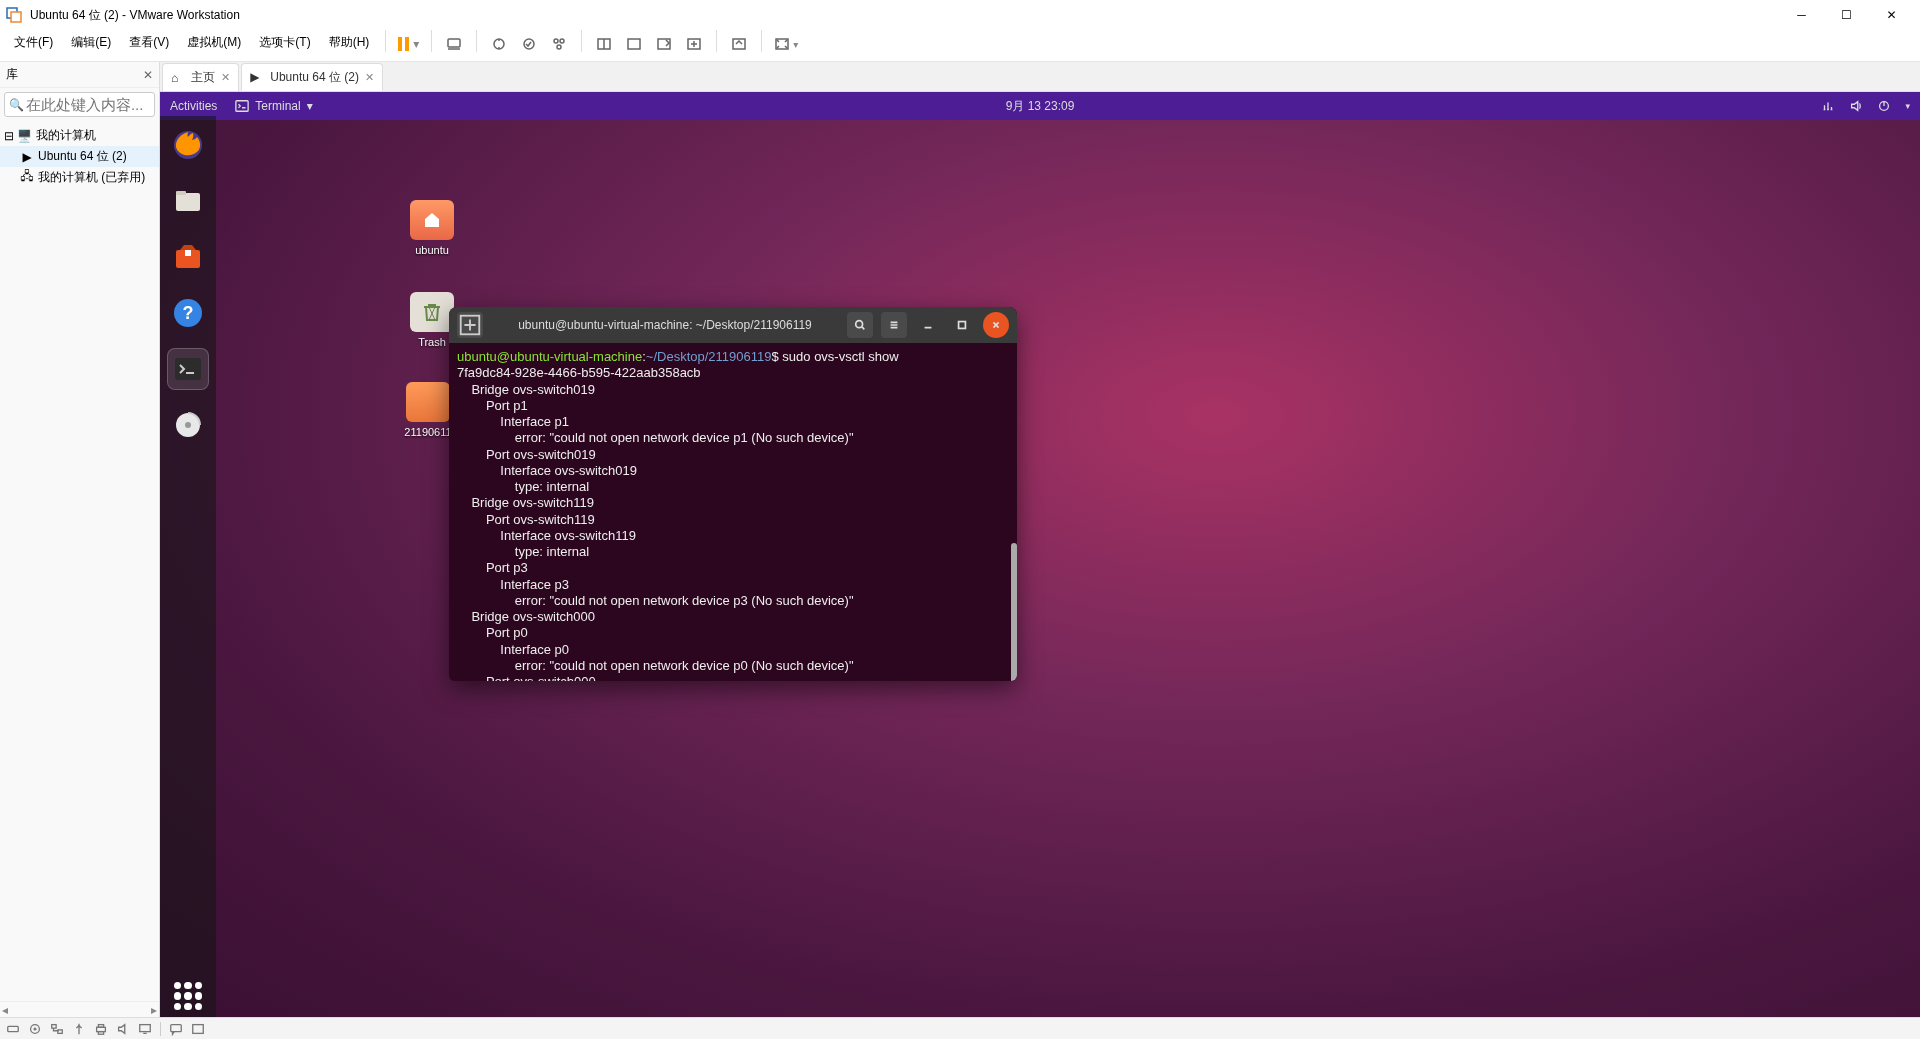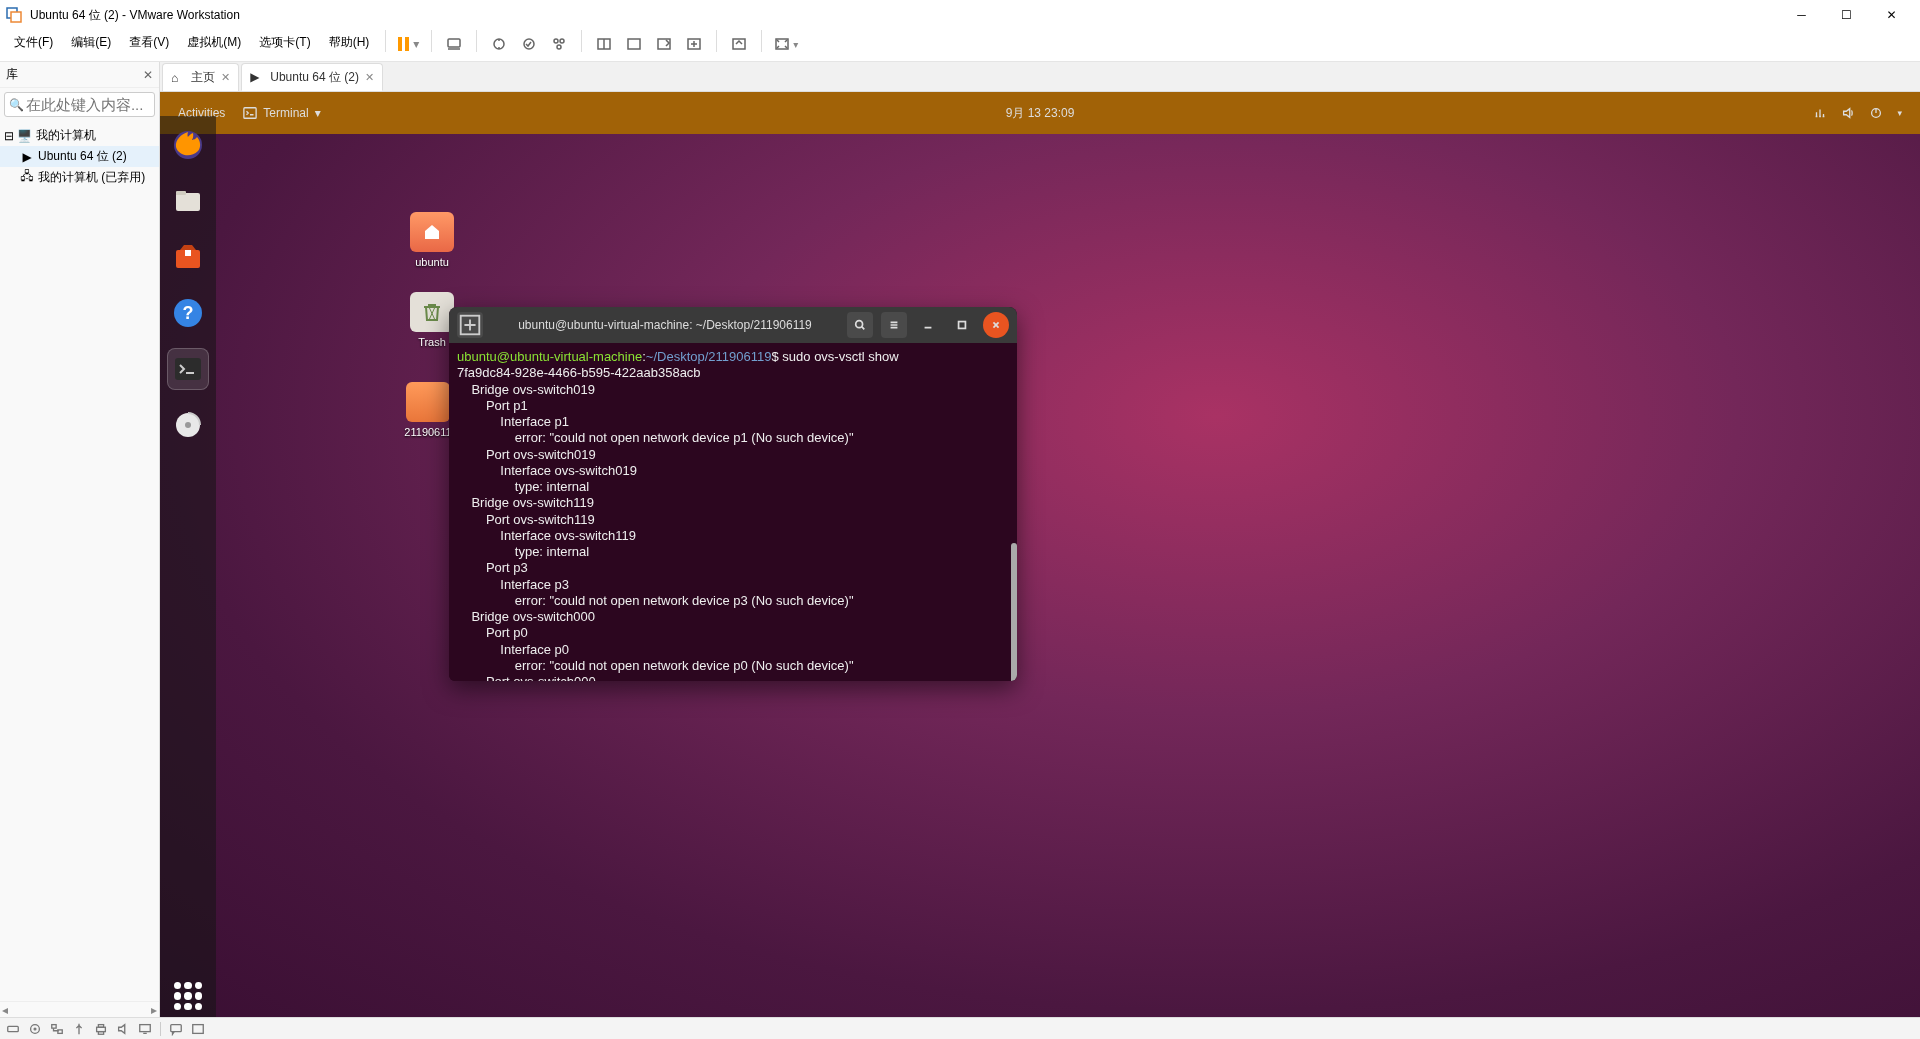--- a/index.html
+++ b/index.html
@@ -40,21 +40,21 @@
 .vmw-main{flex:1;display:flex;flex-direction:column;background:#f1f1f1}
 .vmw-tabs{height:30px;display:flex;align-items:flex-end;padding:0 2px;gap:2px;background:#f1f1f1;border-bottom:1px solid #ddd}
 .vmw-tab{display:flex;align-items:center;height:28px;padding:0 8px;gap:6px;background:#fff;border:1px solid #ddd;border-bottom:none;border-radius:4px 4px 0 0;font-size:12px;color:#333}
 .vmw-tab .x{color:#888;font-size:11px}
 .vmw-tab .hicn{width:14px;height:14px}
 
 
 .guest{flex:1;position:relative;overflow:hidden}
 .guest-bg{position:absolute;inset:0;background:radial-gradient(ellipse at 60% 35%,#a93264 0%,#732759 35%,#4b1740 70%,#3a0f33 100%)}
 
-.ubu-top{position:absolute;top:0;left:0;right:0;height:42px;background:#a16207;color:#ddd;display:flex;align-items:center;padding:0 18px;font-size:12px}
+.ubu-top{position:absolute;top:0;left:0;right:0;height:28px;background:#4c1d95;color:#ddd;display:flex;align-items:center;padding:0 10px;font-size:12px}
 .ubu-top .left{display:flex;gap:18px;align-items:center}
 .ubu-top .app{display:flex;align-items:center;gap:6px}
 .ubu-top .app svg{width:14px;height:14px}
 .ubu-top .center{position:absolute;left:50%;transform:translateX(-50%)}
 .ubu-top .right{margin-left:auto;display:flex;gap:14px;align-items:center}
 .ubu-top .right svg{width:14px;height:14px;stroke:#ddd;fill:none;stroke-width:1.5}
 
 .ubu-dock{position:absolute;top:24px;bottom:0;left:0;width:56px;background:rgba(20,20,20,.55);display:flex;flex-direction:column;align-items:center;padding-top:8px;gap:14px}
 .dock-item{width:42px;height:42px;border-radius:8px;display:flex;align-items:center;justify-content:center}
 .dock-item.active{background:rgba(255,255,255,.12);box-shadow:inset 0 0 0 1px rgba(255,255,255,.2)}
@@ -316,21 +316,21 @@
               <span></span>
               <span></span>
               <span></span>
               <span></span>
               <span></span>
               <span></span>
             </div>
           </div>
       </div>
 
-      <div class="desk-icon" style="left:240px;top:120px">
+      <div class="desk-icon" style="left:240px;top:108px">
         <div class="tile folder-home">
             <svg width="20" height="20" viewBox="0 0 20 20" fill="#fff">
               <path d="M3 9l7-6 7 6v8H3z"></path>
             </svg>
           </div>
         <div>ubuntu</div>
       </div>
       <div class="desk-icon" style="left:240px;top:200px">
         <div class="tile trash-tile">
             <svg width="22" height="22" viewBox="0 0 22 22" fill="none" stroke="#6a8a4a" stroke-width="2">

